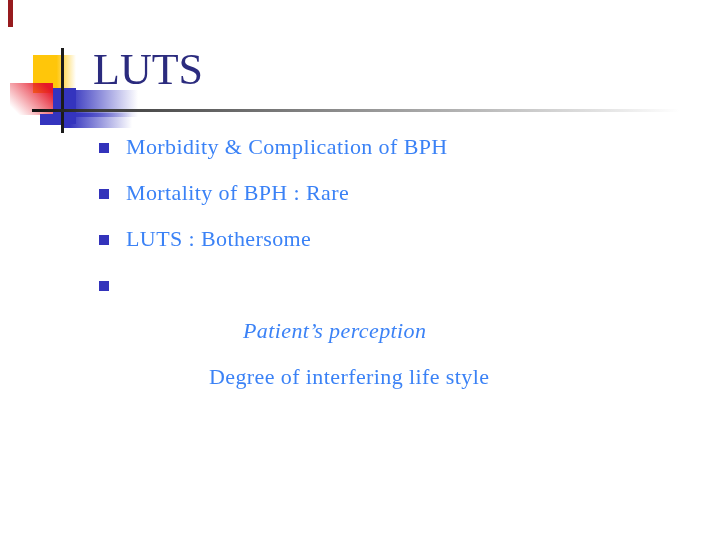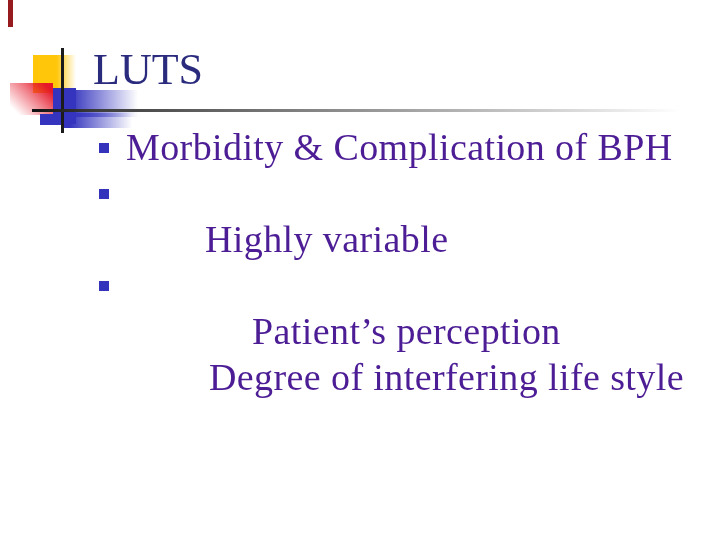--- a/index.html
+++ b/index.html
@@ -29,28 +29,28 @@
                background: linear-gradient(to right, #111111 0%, #3d3d3d 10%, #808080 40%, #b5b5b5 65%, #e2e2e2 85%, rgba(255,255,255,0) 97%); z-index: 5; }
 
   
   .title {
     position: absolute; left: 93px; top: 48px; margin: 0; z-index: 6;
     font-size: 44px; font-weight: normal; line-height: 1; color: #2B2B7E;
   }
 
   
   .content { position: absolute; left: 0; top: 124px; width: 720px; z-index: 6; }
-  .line { position: relative; height: 46px; line-height: 46px; font-size: 38px;
-          letter-spacing: 0.4px; color: #4c1d95; white-space: pre; }
+  .line { position: relative; height: 46px; line-height: 46px; font-size: 22px;
+          letter-spacing: 0.4px; color: #3b82f6; white-space: pre; }
   .bullet { position: absolute; left: 99px; top: 19px; width: 10px; height: 10px;
             background: #3333BB; }
   .txt { position: absolute; top: 0; }
   .ind-a .txt { left: 126px; }  
   .ind-b .txt { left: 205px; }  
-  .ind-c .txt { left: 252px; }  
+  .ind-c .txt { left: 243px; font-style: italic; }  
   .ind-d .txt { left: 209px; }  
 </style>
 </head>
 <body>
 
 <div class="slide">
 
   <div class="deco red-bar"></div>
   <div class="deco yellow-sq"></div>
   <div class="deco red-sq"></div>
@@ -63,28 +63,30 @@
 
   <h1 class="title">LUTS</h1>
 
   <div class="content">
 
     <div class="line ind-a">
       <span class="bullet"></span>
       <span class="txt">Morbidity &amp; Complication of BPH</span>
     </div>
 
+    <div class="line ind-a">
+      <span class="bullet"></span>
+      <span class="txt">Mortality of BPH : Rare</span>
+    </div>
 
     <div class="line ind-a">
       <span class="bullet"></span>
+      <span class="txt">LUTS : Bothersome</span>
     </div>
 
-    <div class="line ind-b">
-      <span class="txt">Highly variable</span>
-    </div>
 
     <div class="line ind-a">
       <span class="bullet"></span>
     </div>
 
     <div class="line ind-c">
       <span class="txt">Patient’s perception</span>
     </div>
 
     <div class="line ind-d">

